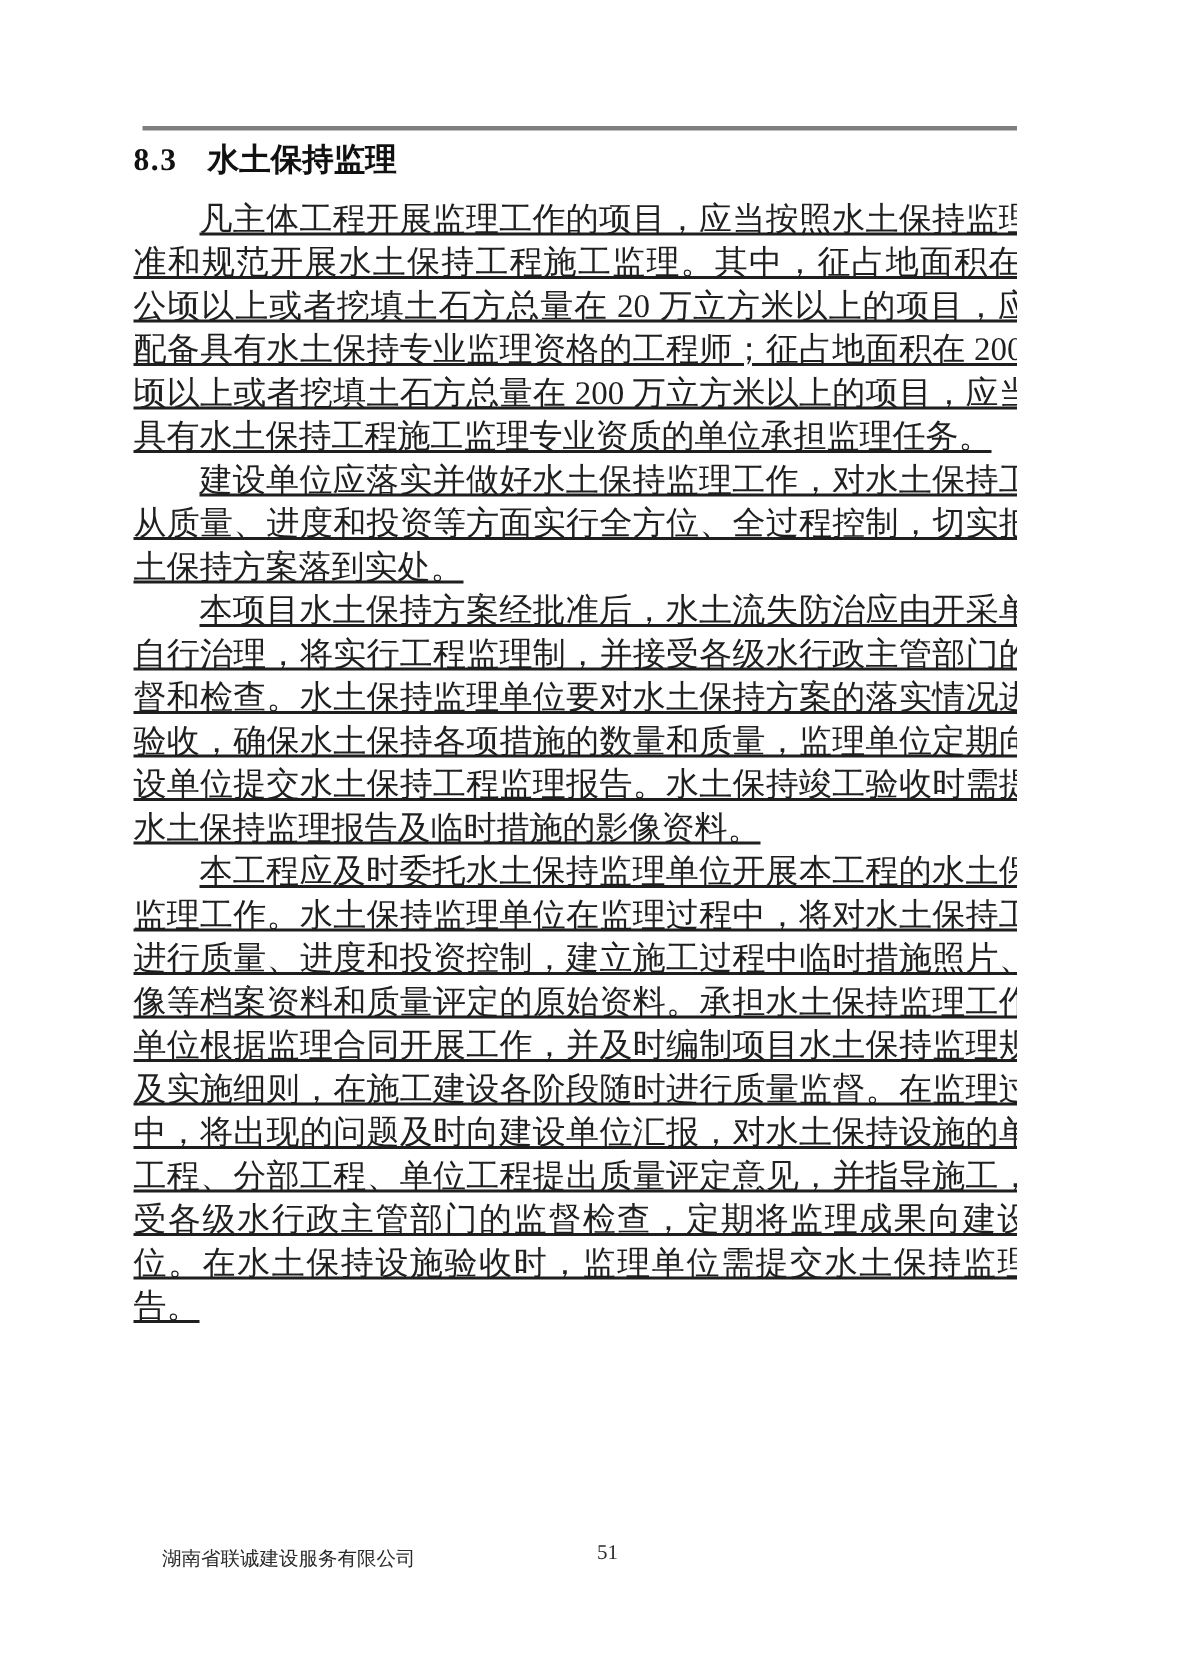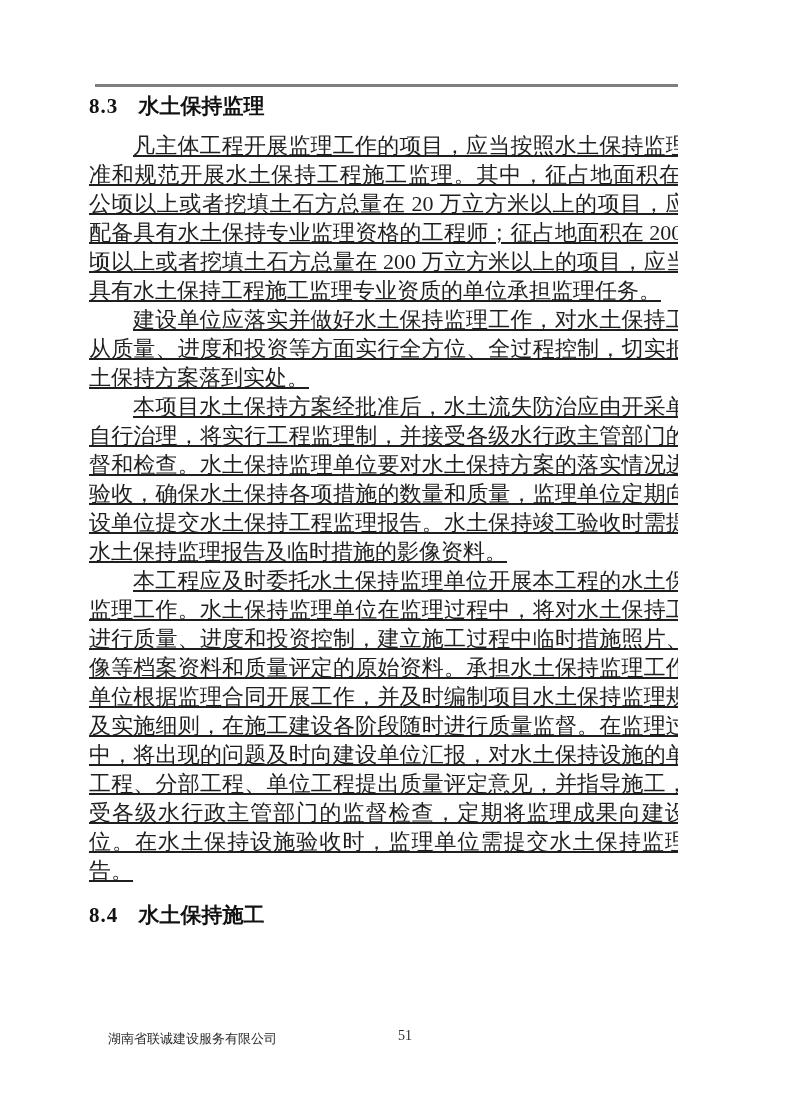--- a/index.html
+++ b/index.html
@@ -89,24 +89,20 @@
     <h2 class="heading heading-first">
       <span class="num">8.3</span>
       <span class="title">水土保持监理</span>
     </h2>
 
     <p class="body-para">凡主体工程开展监理工作的项目，应当按照水土保持监理标准和规范开展水土保持工程施工监理。其中，征占地面积在 20 公顷以上或者挖填土石方总量在 20 万立方米以上的项目，应当配备具有水土保持专业监理资格的工程师；征占地面积在 200 公顷以上或者挖填土石方总量在 200 万立方米以上的项目，应当由具有水土保持工程施工监理专业资质的单位承担监理任务。</p>
     <p class="body-para">建设单位应落实并做好水土保持监理工作，对水土保持工程从质量、进度和投资等方面实行全方位、全过程控制，切实把水土保持方案落到实处。</p>
     <p class="body-para">本项目水土保持方案经批准后，水土流失防治应由开采单位自行治理，将实行工程监理制，并接受各级水行政主管部门的监督和检查。水土保持监理单位要对水土保持方案的落实情况进行验收，确保水土保持各项措施的数量和质量，监理单位定期向建设单位提交水土保持工程监理报告。水土保持竣工验收时需提交水土保持监理报告及临时措施的影像资料。</p>
     <p class="body-para">本工程应及时委托水土保持监理单位开展本工程的水土保持监理工作。水土保持监理单位在监理过程中，将对水土保持工程进行质量、进度和投资控制，建立施工过程中临时措施照片、影像等档案资料和质量评定的原始资料。承担水土保持监理工作的单位根据监理合同开展工作，并及时编制项目水土保持监理规划及实施细则，在施工建设各阶段随时进行质量监督。在监理过程中，将出现的问题及时向建设单位汇报，对水土保持设施的单元工程、分部工程、单位工程提出质量评定意见，并指导施工，接受各级水行政主管部门的监督检查，定期将监理成果向建设单位。在水土保持设施验收时，监理单位需提交水土保持监理报告。</p>
 
-    <h2 class="heading heading-second">
-      <span class="num">8.4</span>
-      <span class="title">水土保持施工</span>
-    </h2>
 
 
   </div>
 
   <div class="footer">
     <span class="company">湖南省联诚建设服务有限公司</span>
     <span class="pagenum">51</span>
   </div>
 
 </div>

